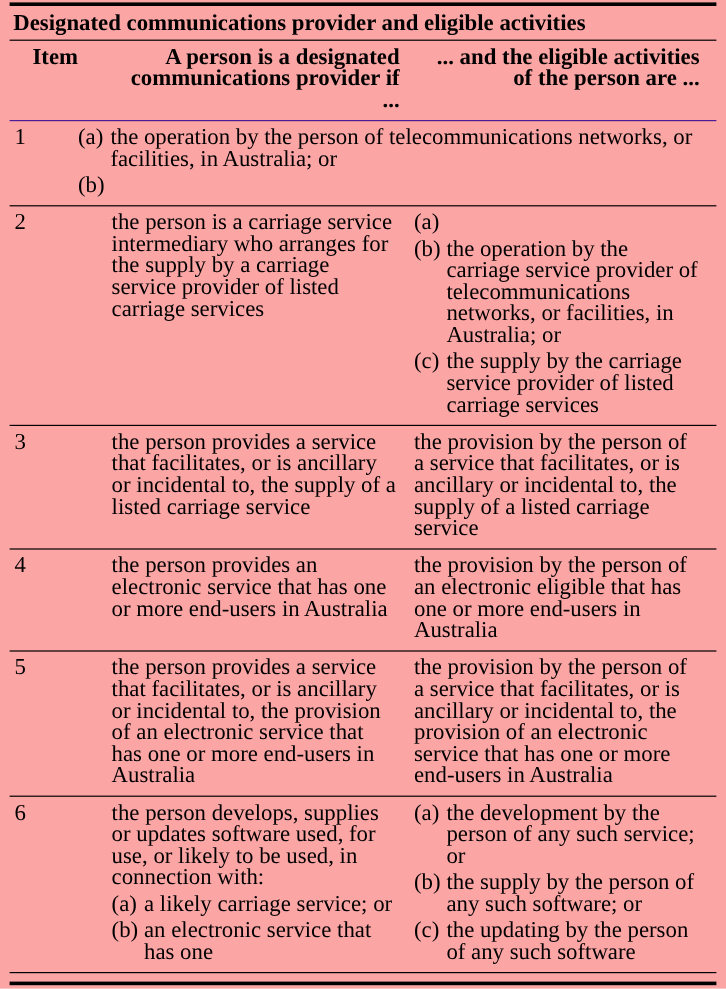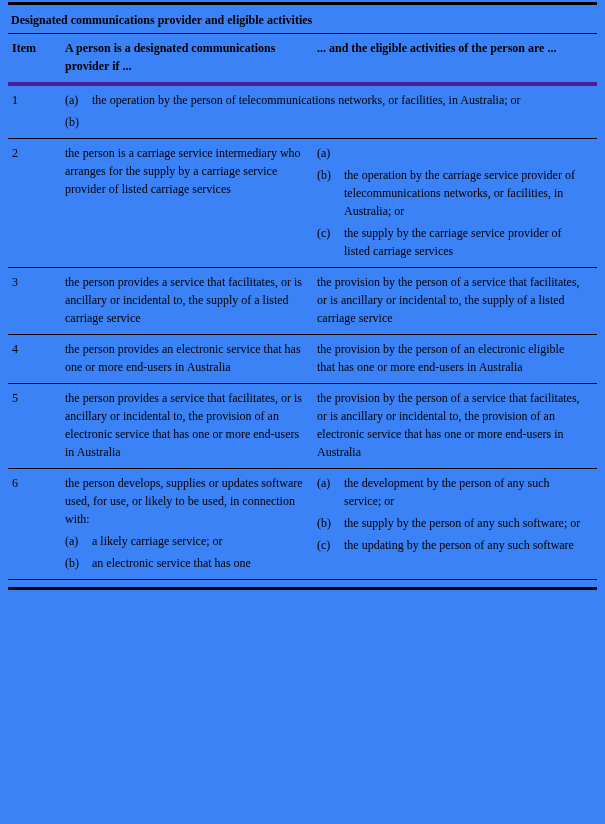--- a/index.html
+++ b/index.html
@@ -4,62 +4,64 @@
 <style>
   html, body {
     margin: 0;
     padding: 0;
     background: #ffffff;
   }
   .page {
     position: relative;
     width: 605px;
     height: 824px;
-    background: #3b82f6;
+    background: #fca5a5;
     color: #000000;
     font-family: "Liberation Serif", serif;
-    font-size: 12px;
+    font-size: 19px;
     line-height: 18px;
     overflow: hidden;
     box-sizing: border-box;
     padding-top: 2px;
   }
   .legtable {
     margin: 0 8px;
     border-top: 3px solid #000;
     border-bottom: 3.5px solid #000;
     padding-bottom: 7px;
   }
   .title-row {
     font-weight: bold;
     padding: 6px 2px 4px 3px;
     border-bottom: 1.5px solid #000;
   }
   .header-row {
     display: flex;
     font-weight: bold;
     padding: 5px 0 7px 0;
-    border-bottom: 4px solid #4c1d95;
+    border-bottom: 1px solid #4c1d95;
+    text-align: right;
   }
   .trow {
     display: flex;
     padding: 5px 0 7px 0;
     border-bottom: 1.5px solid #000;
   }
   .col-item {
     width: 57px;
     flex: 0 0 57px;
     box-sizing: border-box;
     padding-left: 4px;
   }
   .col-cond {
     width: 252px;
     flex: 0 0 252px;
     box-sizing: border-box;
     padding-right: 12px;
+    margin-left: 28px;
   }
   .col-act {
     flex: 1 1 auto;
     box-sizing: border-box;
     padding-right: 14px;
   }
   .para + .para { margin-top: 4px; }
   .para.labeled { display: flex; }
   .plabel {
     flex: 0 0 27px;

